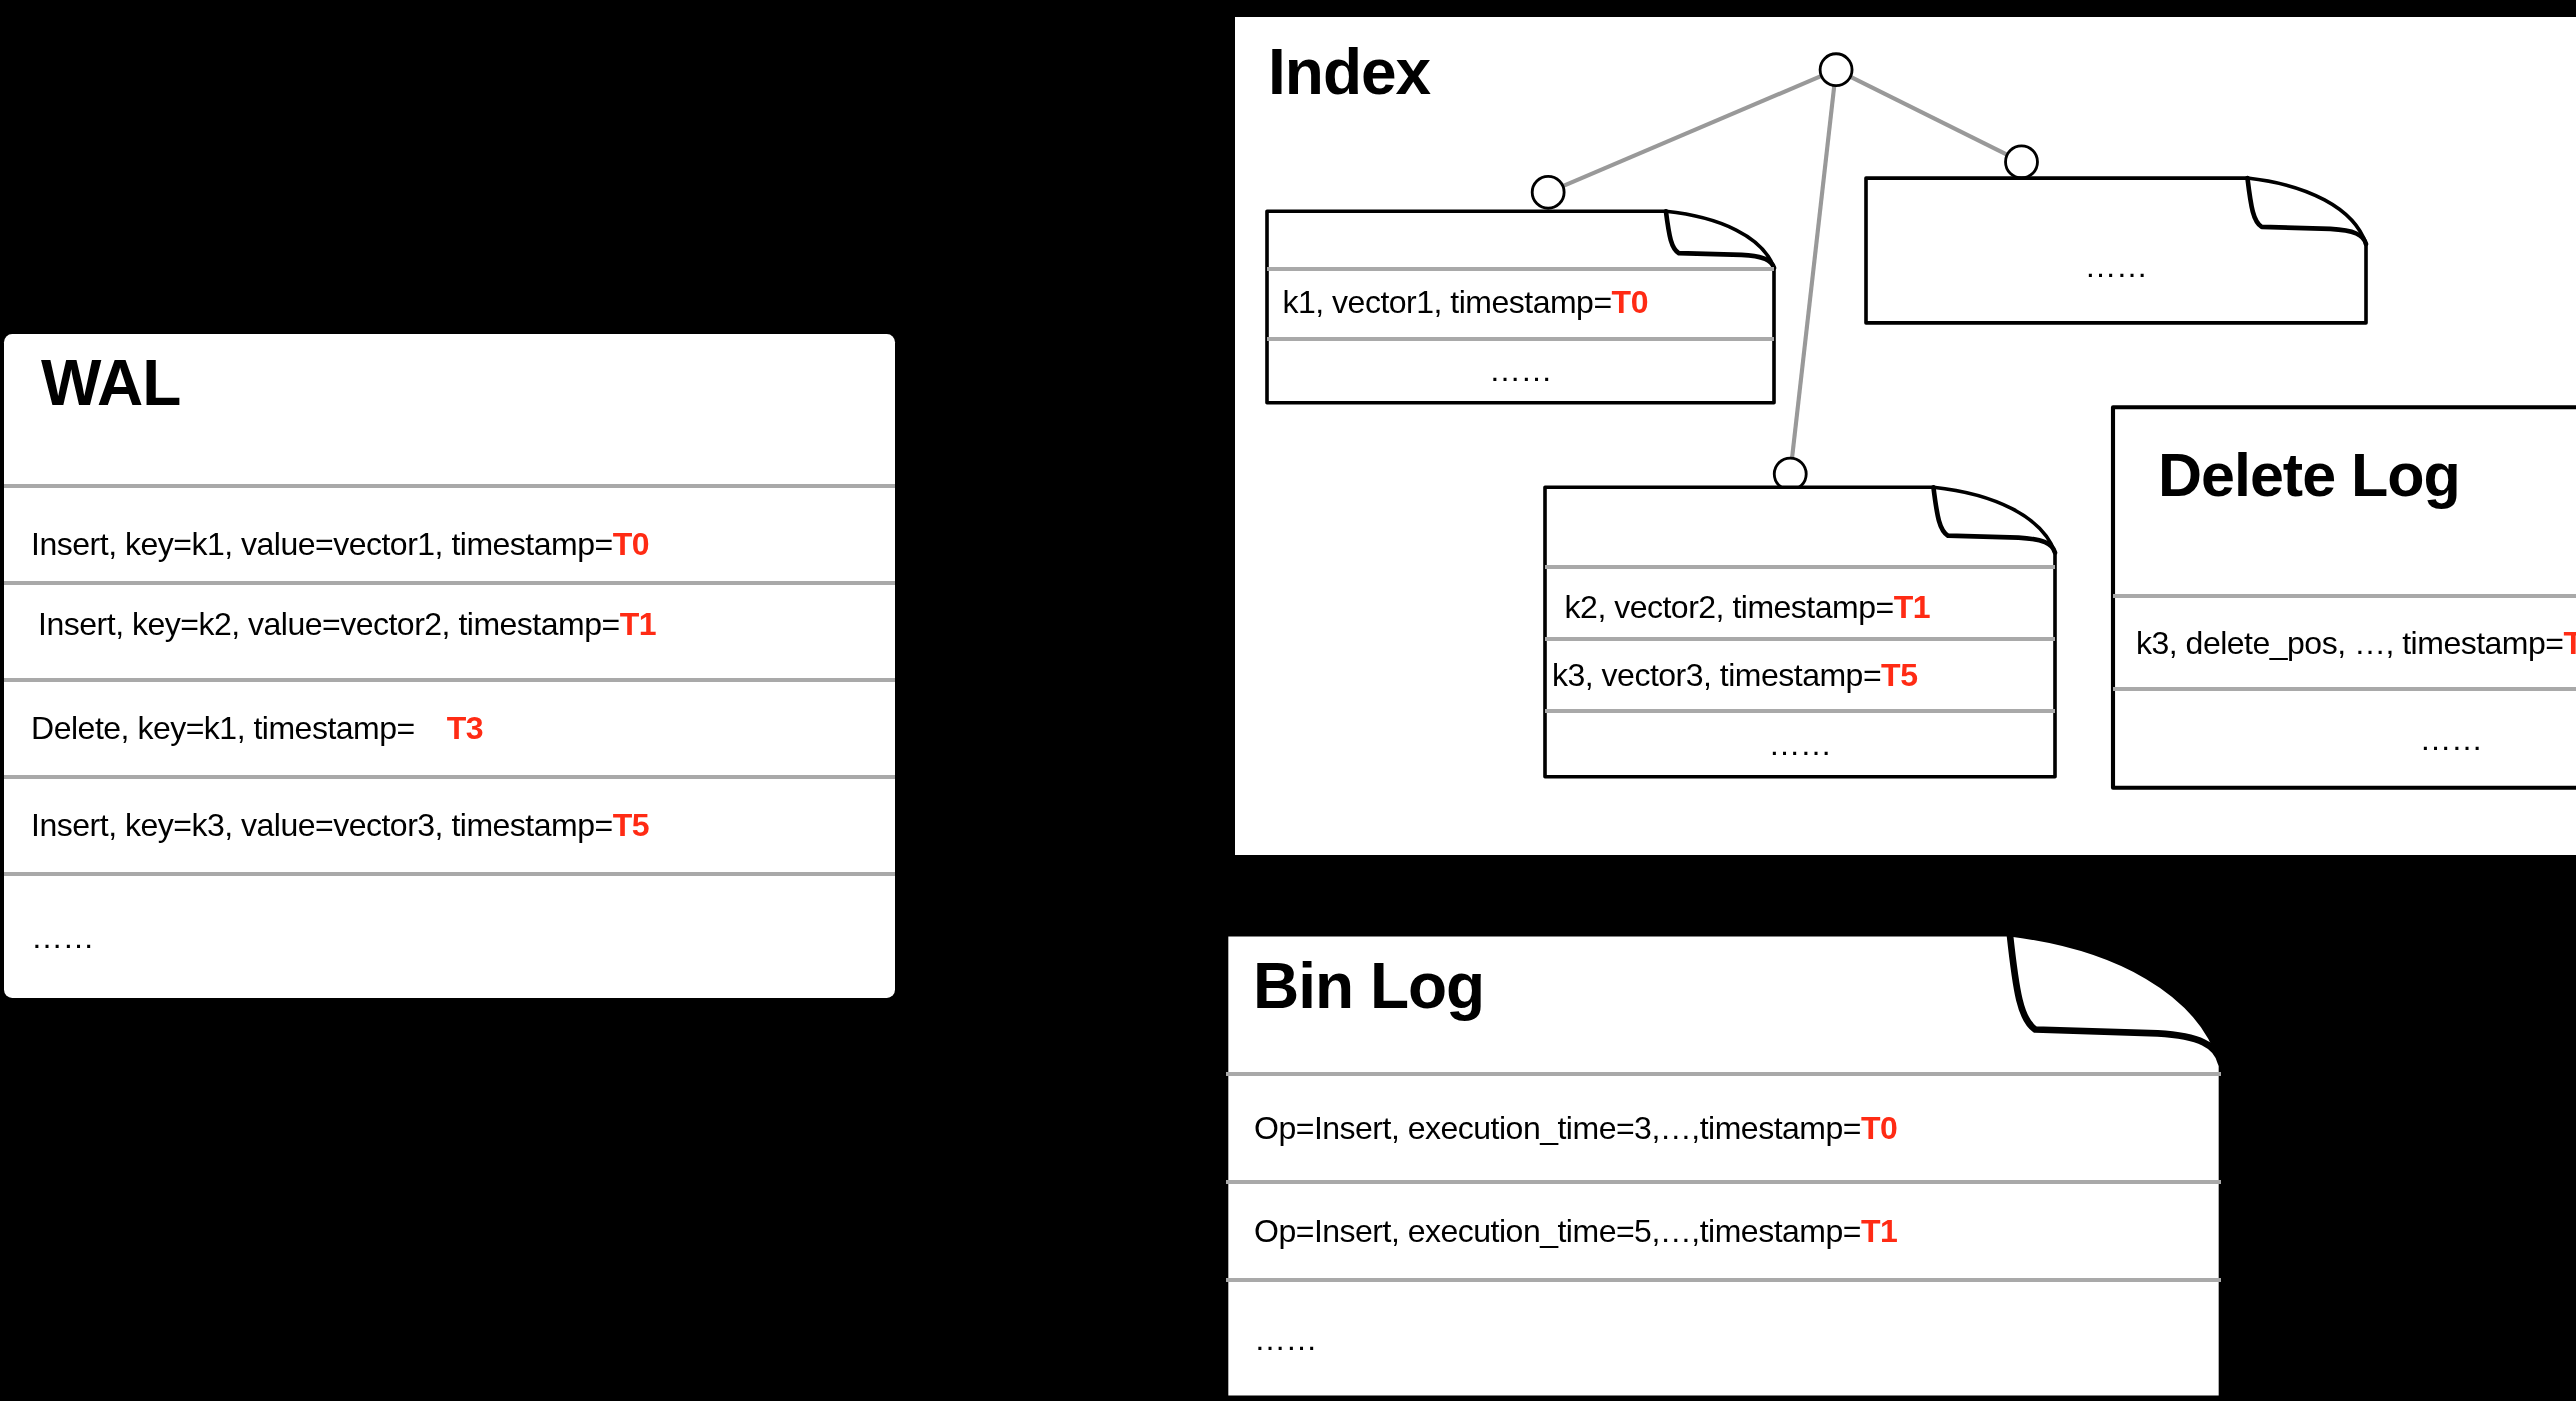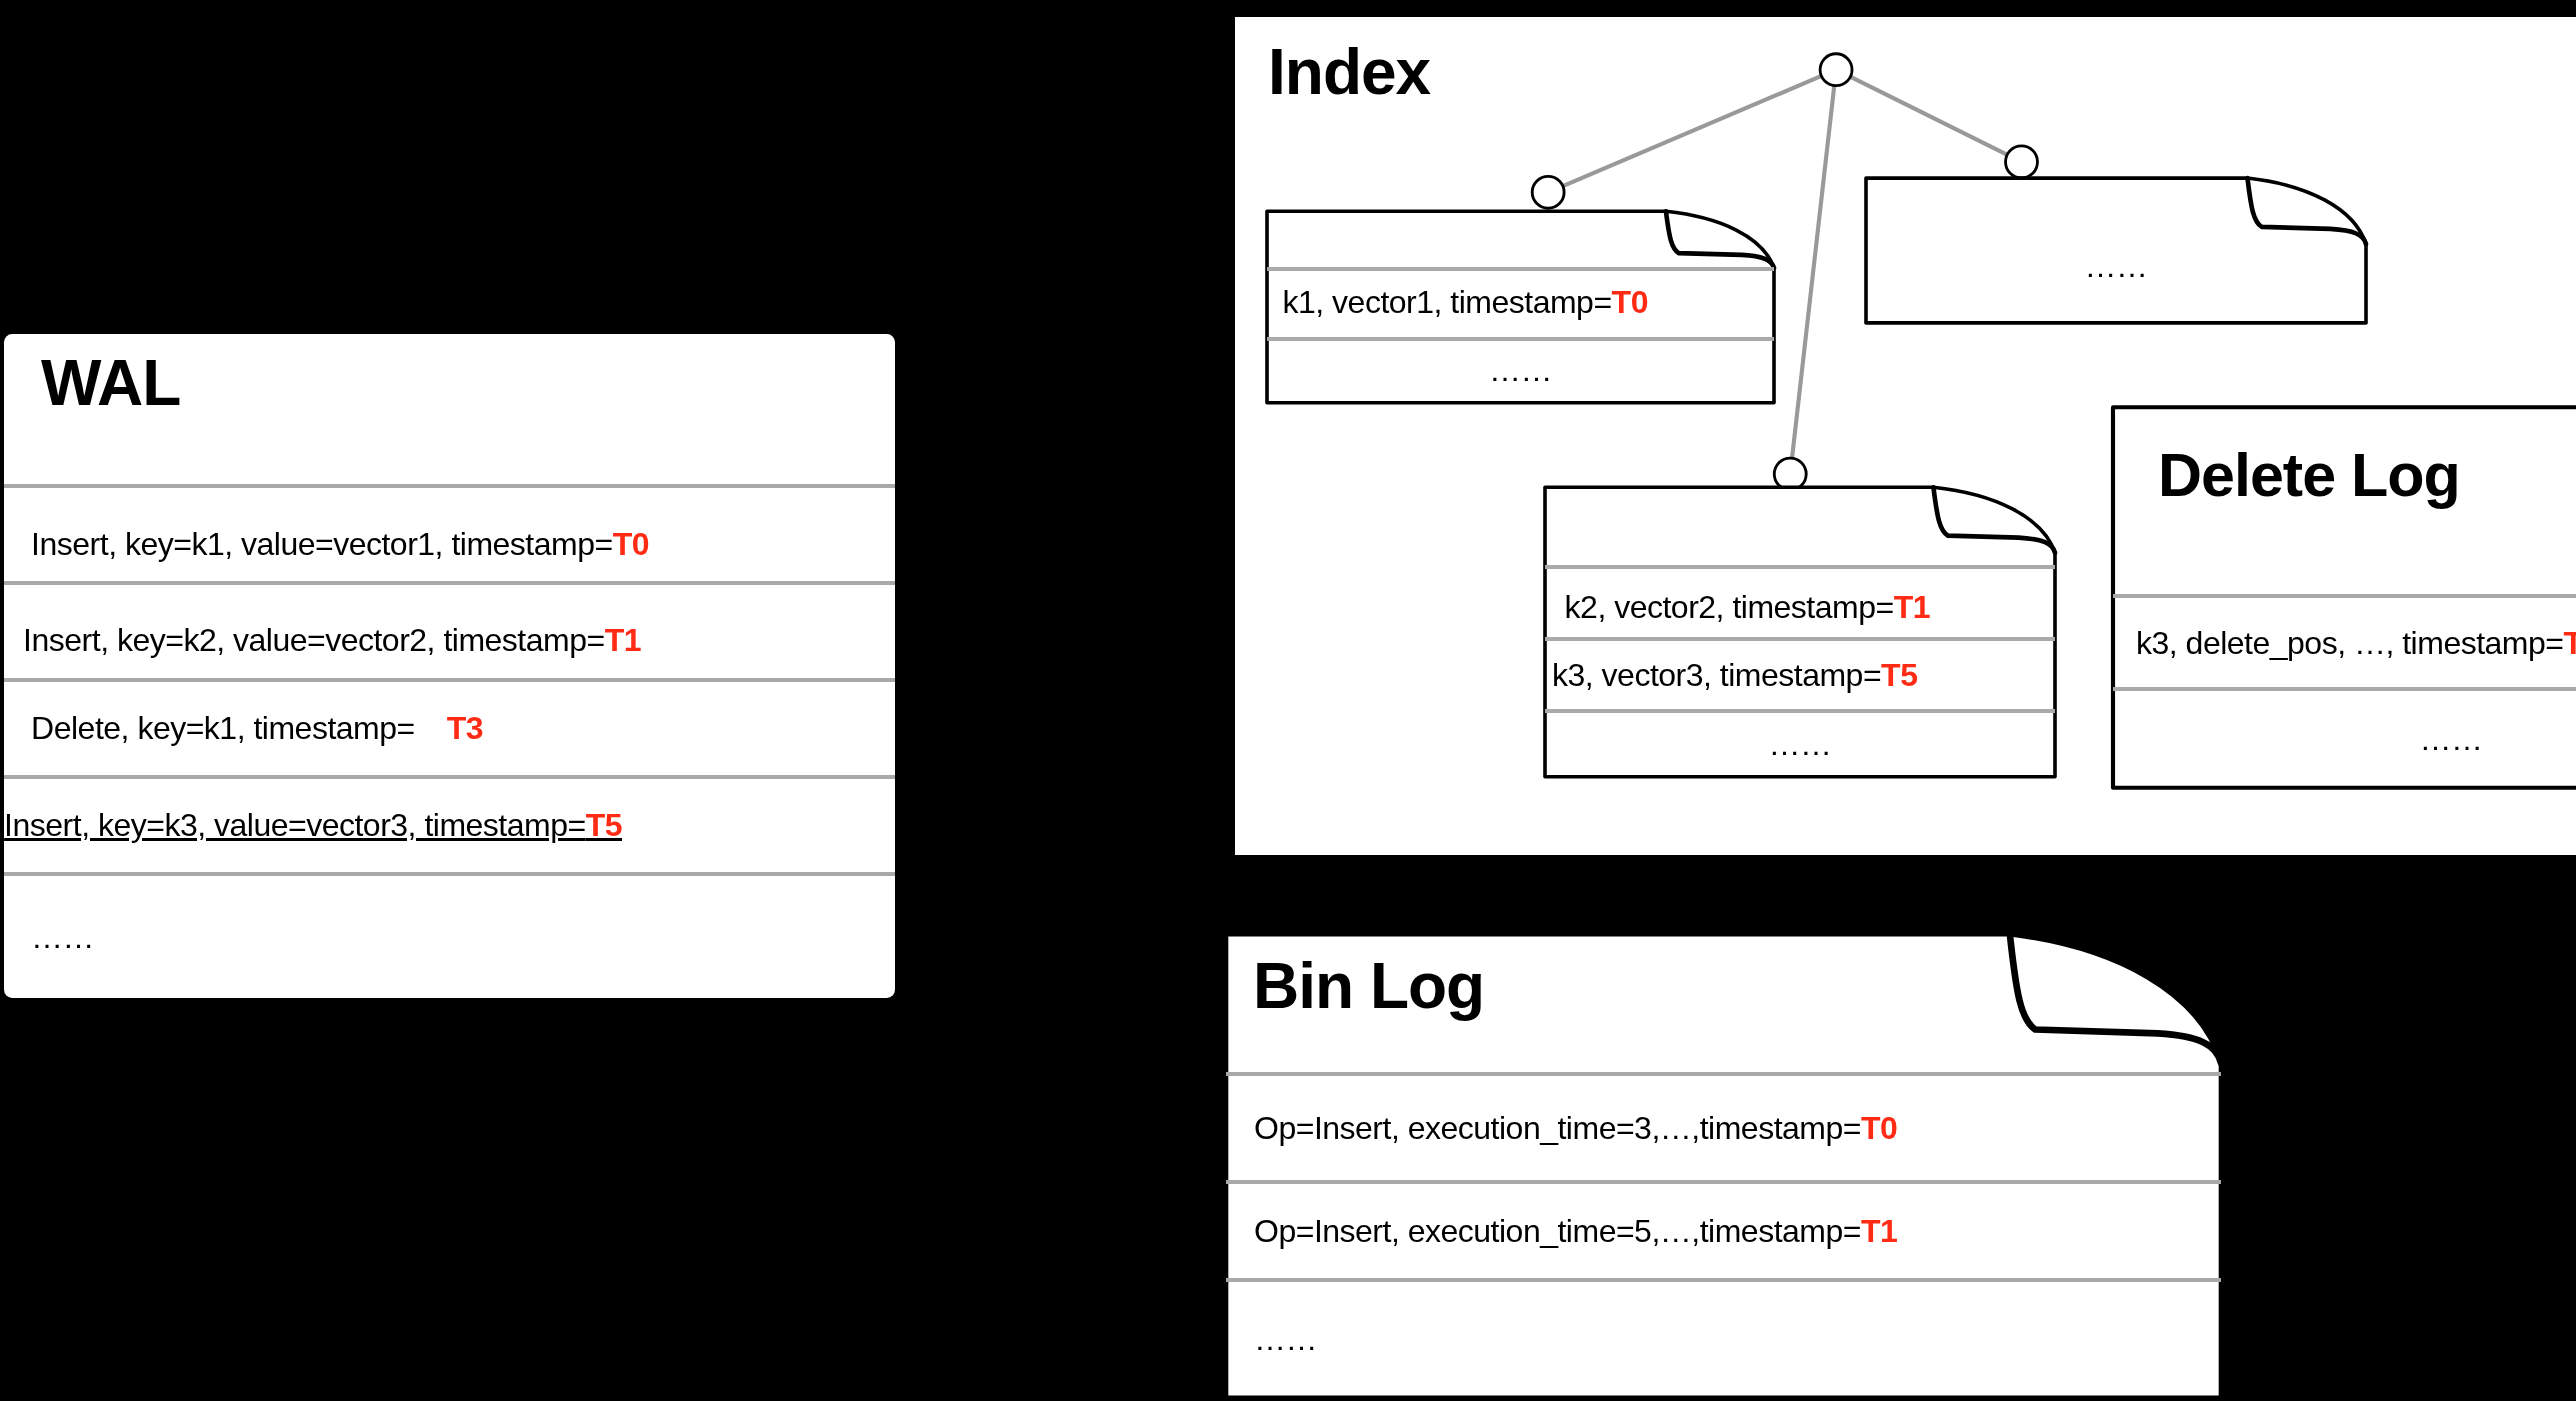--- a/index.html
+++ b/index.html
@@ -31,29 +31,29 @@
     <div class="sep" style="top:150px;"></div>
     <div class="sep" style="top:247px;"></div>
     <div class="sep" style="top:344px;"></div>
     <div class="sep" style="top:441px;"></div>
     <div class="sep" style="top:538px;"></div>
 
     <div class="row" style="top:154px;height:113px;padding-left:27px;">
       <span>Insert, key=k1, value=vector1, timestamp=</span>
         <span class="ts">T0</span>
     </div>
-    <div class="row" style="top:251px;height:79px;padding-left:19px;margin-top:16px;">
+    <div class="row" style="top:251px;height:79px;padding-left:34px;">
       <span>Insert, key=k2, value=vector2, timestamp=</span>
         <span class="ts">T1</span>
     </div>
     <div class="row" style="top:348px;height:93px;padding-left:27px;gap:32px;">
       <span>Delete, key=k1, timestamp=</span>
         <span class="ts">T3</span>
     </div>
-    <div class="row" style="top:445px;height:93px;text-decoration:underline;">
+    <div class="row" style="top:445px;height:93px;padding-left:27px;">
       <span>Insert, key=k3, value=vector3, timestamp=</span>
         <span class="ts">T5</span>
     </div>
     <div class="row" style="top:543px;height:121px;padding-left:27px;">
       <span>……</span>
     </div>
   </section>
 
   <section class="panel" style="left:1232px;top:14.4px;width:1573px;height:844px;border:3.1px solid #000;box-sizing:border-box;">
     <div class="box-title" style="left:33px;top:21.6px;">Index</div>

